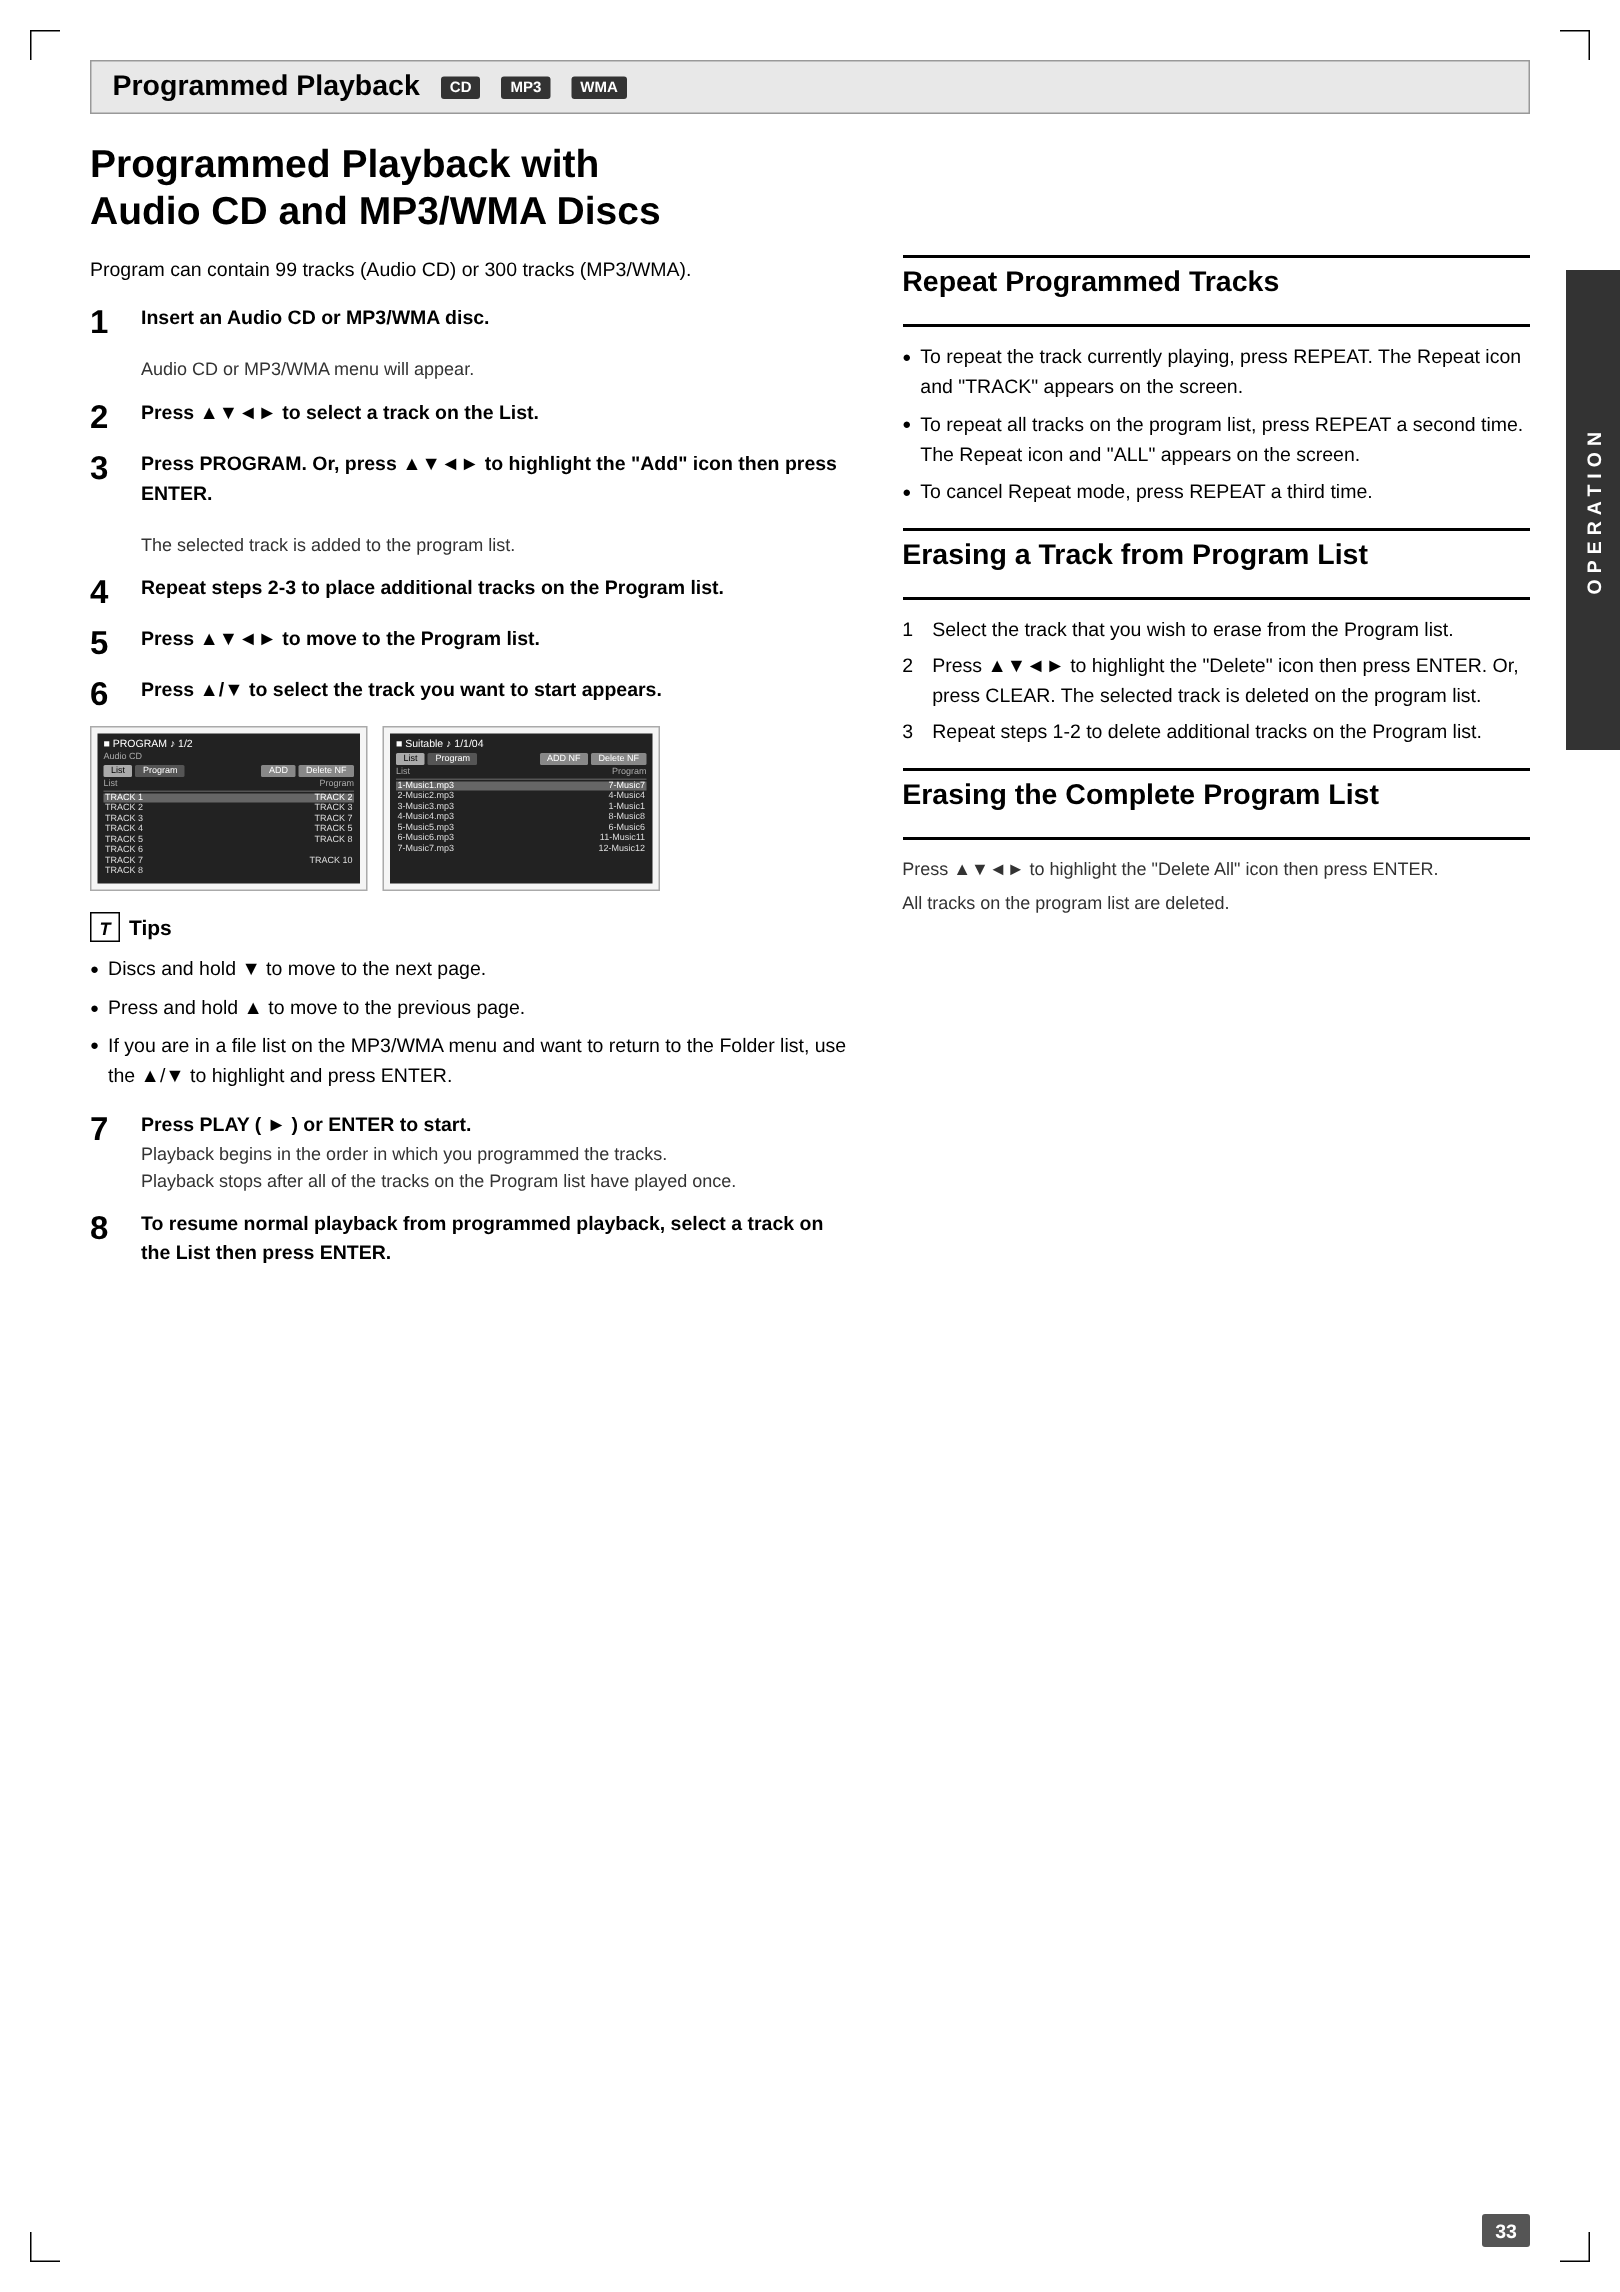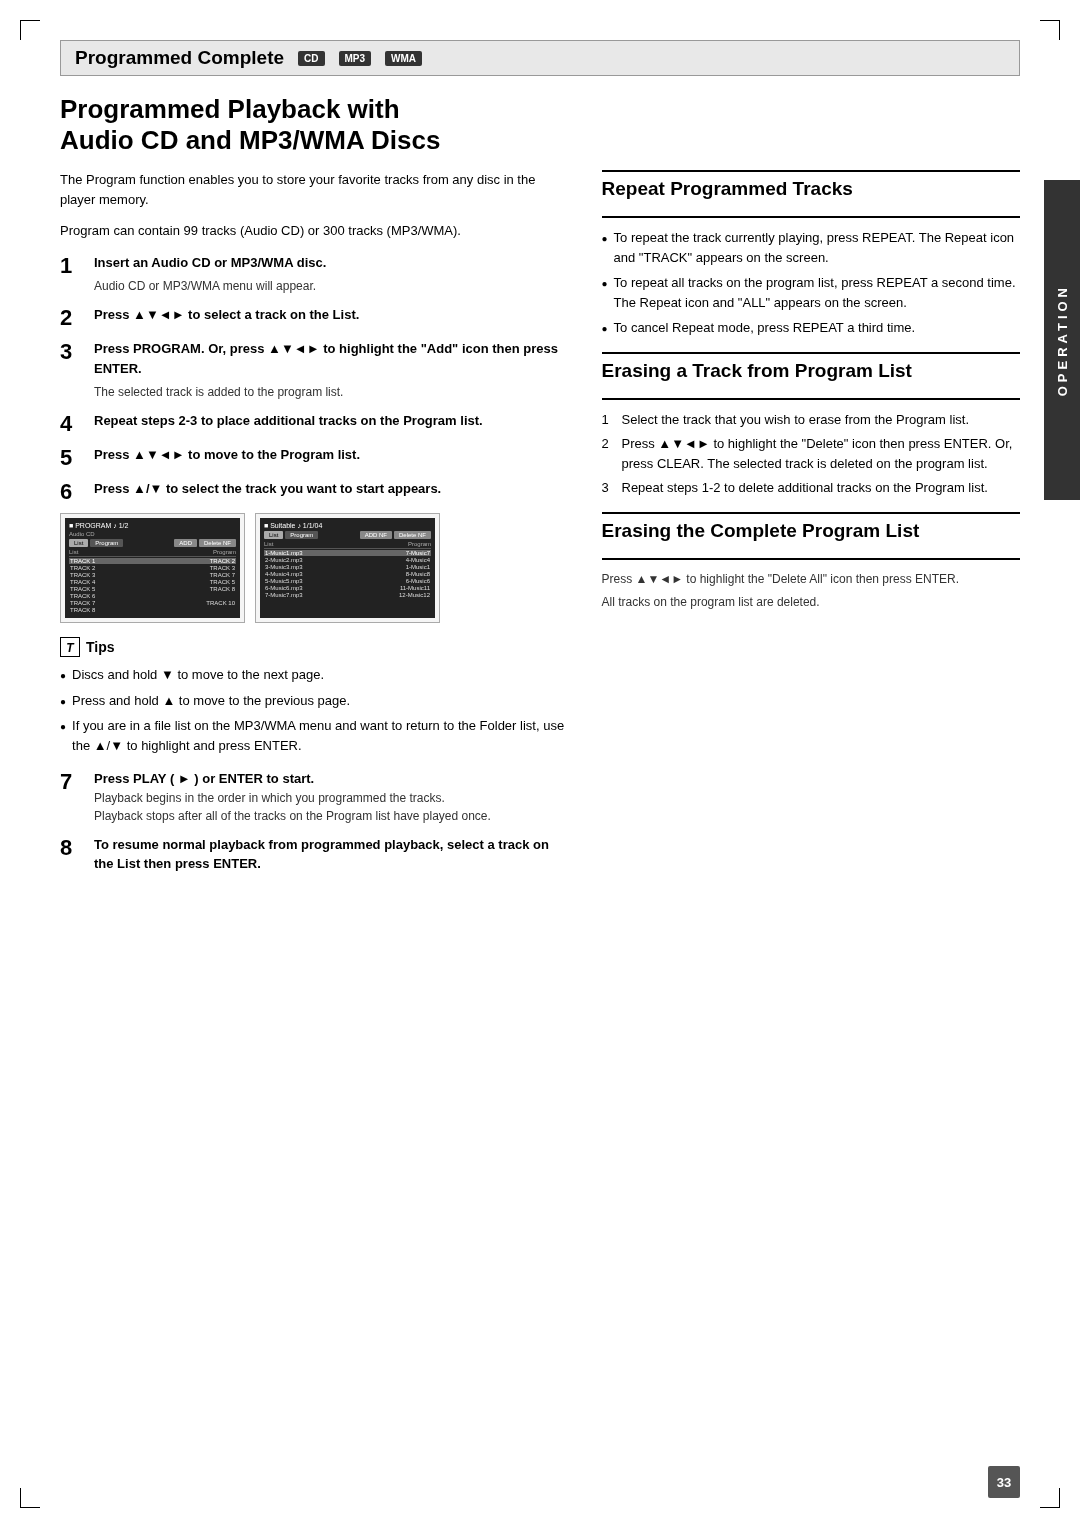--- a/index.html
+++ b/index.html
@@ -124,21 +124,21 @@
       font-size: 13px;
       line-height: 1.5;
     }
     .step-content .step-title {
       font-weight: bold;
       text-align: right;
     }
     .step-content .step-sub {
       font-weight: normal;
       font-size: 12px;
-      margin-top: 5px;
+      margin-top: 16px;
       color: #333;
     }
 
     
     .right-section-title {
       font-size: 19px;
       font-weight: bold;
       border-bottom: 2px solid #000;
       padding-bottom: 16px;
       margin-bottom: 10px;
@@ -278,21 +278,21 @@
     
     .page-number {
       position: absolute;
       bottom: 30px;
       right: 60px;
       background: #555;
       color: #fff;
       font-size: 13px;
       font-weight: bold;
       width: 32px;
-      height: 32px;
+      height: 22px;
       display: flex;
       align-items: center;
       justify-content: center;
       border-radius: 2px;
     }
 
     .divider-line {
       border: none;
       border-top: 2px solid #000;
       margin-bottom: 6px;
@@ -314,36 +314,35 @@
 <div class="corner-mark corner-bl"></div>
 <div class="corner-mark corner-br"></div>
 
 <div class="operation-bar">
   <span>OPERATION</span>
 </div>
 
 <div class="page-container">
 
   <div class="section-header">
-    <h2>Programmed Complete</h2>
+    <h2>Programmed Playback</h2>
     <span class="badge">CD</span>
     <span class="badge">MP3</span>
     <span class="badge">WMA</span>
   </div>
 
   <div class="main-title">
     <div>Programmed Playback with</div>
     <div>Audio CD and MP3/WMA Discs</div>
   </div>
 
   <div class="two-col">
 
     <div class="col-left">
 
-      <p class="intro-text">The Program function enables you to store your favorite tracks from any disc in the player memory.</p>
       <p class="intro-text">Program can contain 99 tracks (Audio CD) or 300 tracks (MP3/WMA).</p>
 
       <div class="step">
         <div class="step-num"><b>1</b></div>
         <div class="step-content">
           <span class="step-title bold">Insert an Audio CD or MP3/WMA disc.</span>
           <div class="step-sub small-text">Audio CD or MP3/WMA menu will appear.</div>
         </div>
       </div>
 

